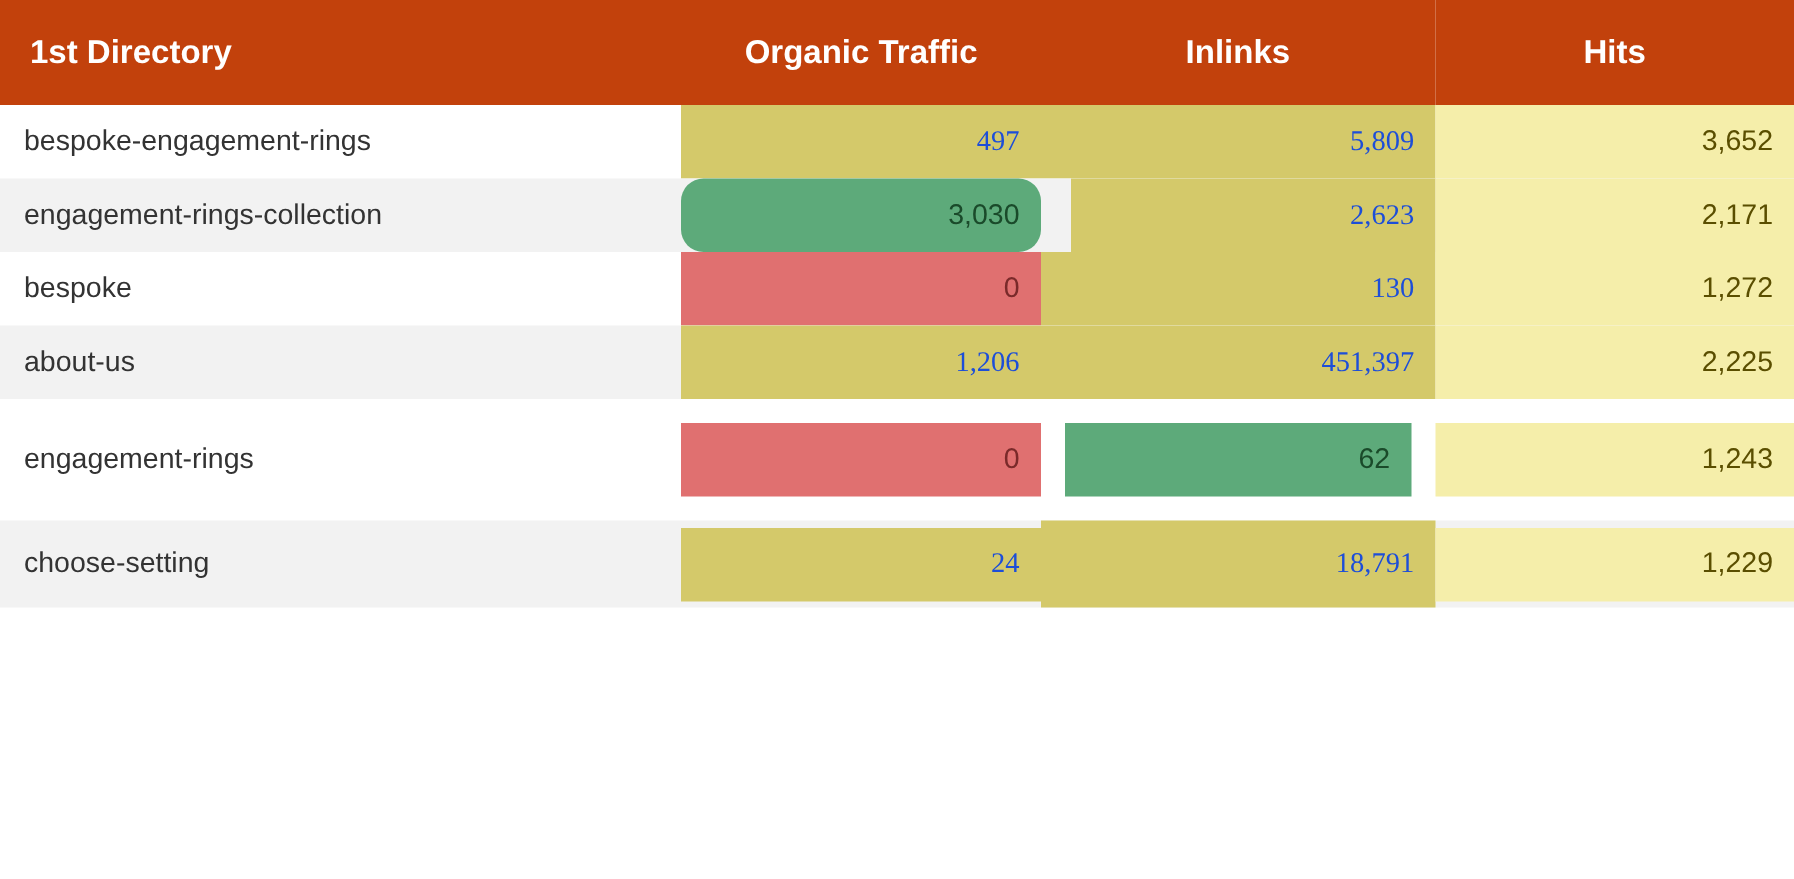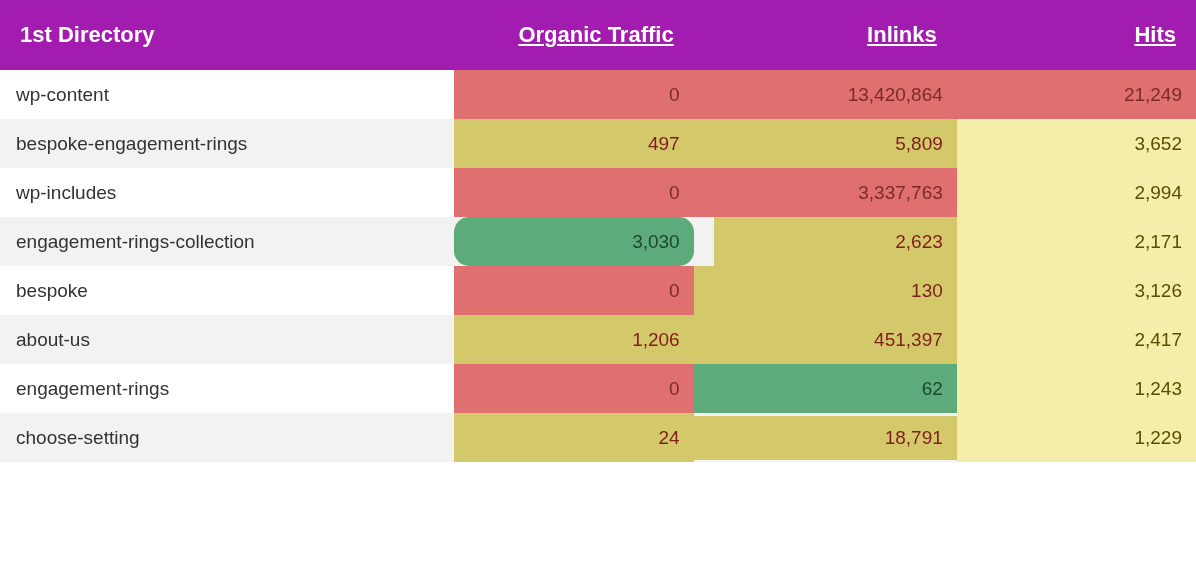--- a/index.html
+++ b/index.html
@@ -16,35 +16,34 @@
       overflow: hidden;
     }
 
     table {
       width: 100%;
       border-collapse: collapse;
       table-layout: fixed;
     }
 
     thead tr {
-      background-color: #a21caf;
+      background-color: #c2410c;
       padding-left: 26px;
     }
 
     thead th {
       color: #ffffff;
       font-weight: bold;
       font-size: 22px;
       padding: 22px 20px;
       text-align: left;
     }
 
     thead th:not(:first-child) {
-      text-align: right;
-      text-decoration: underline;
+      text-align: center;
     }
 
     tbody tr:nth-child(even) {
       background-color: #f2f2f2;
     }
 
     tbody tr:nth-child(odd) {
       background-color: #ffffff;
     }
 
@@ -71,21 +70,22 @@
     }
 
     
     .red-cell {
       background-color: #e07070;
       color: #7a2a2a;
     }
 
     .yellow-cell {
       background-color: #d4c96a;
-      color: #7f1d1d;
+      color: #1d4ed8;
+      font-family: Liberation Serif, serif;
     }
 
     .green-cell {
       background-color: #5daa7a;
       color: #1a4a2a;
     }
 
     .pale-yellow-cell {
       background-color: #f5eeaa;
       color: #5a4e00;
@@ -108,54 +108,30 @@
   </colgroup>
   <thead>
     <tr>
       <th>1st Directory</th>
       <th>Organic Traffic</th>
       <th>Inlinks</th>
       <th>Hits</th>
     </tr>
   </thead>
   <tbody id="table-body">
-  <tr>
-        <td class="dir-cell">wp-content</td>
-        <td style="padding: 0px;">
-          <div class="cell-inner red-cell" style="height: 49px;">0</div>
-        </td>
-        <td style="padding: 0px;">
-          <div class="cell-inner red-cell" style="height: 49px;">13,420,864</div>
-        </td>
-        <td style="padding: 0px;">
-          <div class="cell-inner red-cell" style="height: 49px;">21,249</div>
-        </td>
-      </tr>
       <tr>
         <td class="dir-cell">bespoke-engagement-rings</td>
         <td style="padding: 0px;">
           <div class="cell-inner yellow-cell" style="height: 49px;">497</div>
         </td>
         <td style="padding: 0px;">
           <div class="cell-inner yellow-cell" style="height: 49px;">5,809</div>
         </td>
         <td style="padding: 0px;">
           <div class="cell-inner pale-yellow-cell" style="height: 49px;">3,652</div>
-        </td>
-      </tr>
-      <tr>
-        <td class="dir-cell">wp-includes</td>
-        <td style="padding: 0px;">
-          <div class="cell-inner red-cell" style="height: 49px;">0</div>
-        </td>
-        <td style="padding: 0px;">
-          <div class="cell-inner red-cell" style="height: 49px;">3,337,763</div>
-        </td>
-        <td style="padding: 0px;">
-          <div class="cell-inner pale-yellow-cell" style="height: 49px;">2,994</div>
         </td>
       </tr>
       <tr>
         <td class="dir-cell">engagement-rings-collection</td>
         <td style="padding: 0px;">
           <div class="cell-inner green-cell" style="height: 49px; border-radius: 15px;">3,030</div>
         </td>
         <td style="padding: 0px;">
           <div class="cell-inner yellow-cell" style="height: 49px; margin-left: 20px;">2,623</div>
         </td>
@@ -165,53 +141,53 @@
       </tr>
       <tr>
         <td class="dir-cell">bespoke</td>
         <td style="padding: 0px;">
           <div class="cell-inner red-cell" style="height: 49px;">0</div>
         </td>
         <td style="padding: 0px;">
           <div class="cell-inner yellow-cell" style="height: 49px;">130</div>
         </td>
         <td style="padding: 0px;">
-          <div class="cell-inner pale-yellow-cell" style="height: 49px;">3,126</div>
+          <div class="cell-inner pale-yellow-cell" style="height: 49px;">1,272</div>
         </td>
       </tr>
       <tr>
         <td class="dir-cell">about-us</td>
         <td style="padding: 0px; margin-top: 20px;">
           <div class="cell-inner yellow-cell" style="height: 49px;">1,206</div>
         </td>
         <td style="padding: 0px;">
           <div class="cell-inner yellow-cell" style="height: 49px;">451,397</div>
         </td>
         <td style="padding: 0px;">
-          <div class="cell-inner pale-yellow-cell" style="height: 49px;">2,417</div>
+          <div class="cell-inner pale-yellow-cell" style="height: 49px;">2,225</div>
         </td>
       </tr>
       <tr>
         <td class="dir-cell">engagement-rings</td>
         <td style="padding: 0px;">
           <div class="cell-inner red-cell" style="height: 49px;">0</div>
         </td>
-        <td style="padding: 0px;">
+        <td style="padding: 16px;">
           <div class="cell-inner green-cell" style="height: 49px;">62</div>
         </td>
         <td style="padding: 0px;">
           <div class="cell-inner pale-yellow-cell" style="height: 49px;">1,243</div>
         </td>
       </tr>
       <tr>
         <td class="dir-cell">choose-setting</td>
         <td style="padding: 0px; margin-top: 28px;">
           <div class="cell-inner yellow-cell" style="height: 49px;">24</div>
         </td>
         <td style="padding: 0px;">
-          <div class="cell-inner yellow-cell" style="height: 44px;">18,791</div>
+          <div class="cell-inner yellow-cell" style="height: 58px;">18,791</div>
         </td>
         <td style="padding: 0px;">
           <div class="cell-inner pale-yellow-cell" style="height: 49px;">1,229</div>
         </td>
       </tr>
     </tbody>
 </table>
 
 </body></html>

